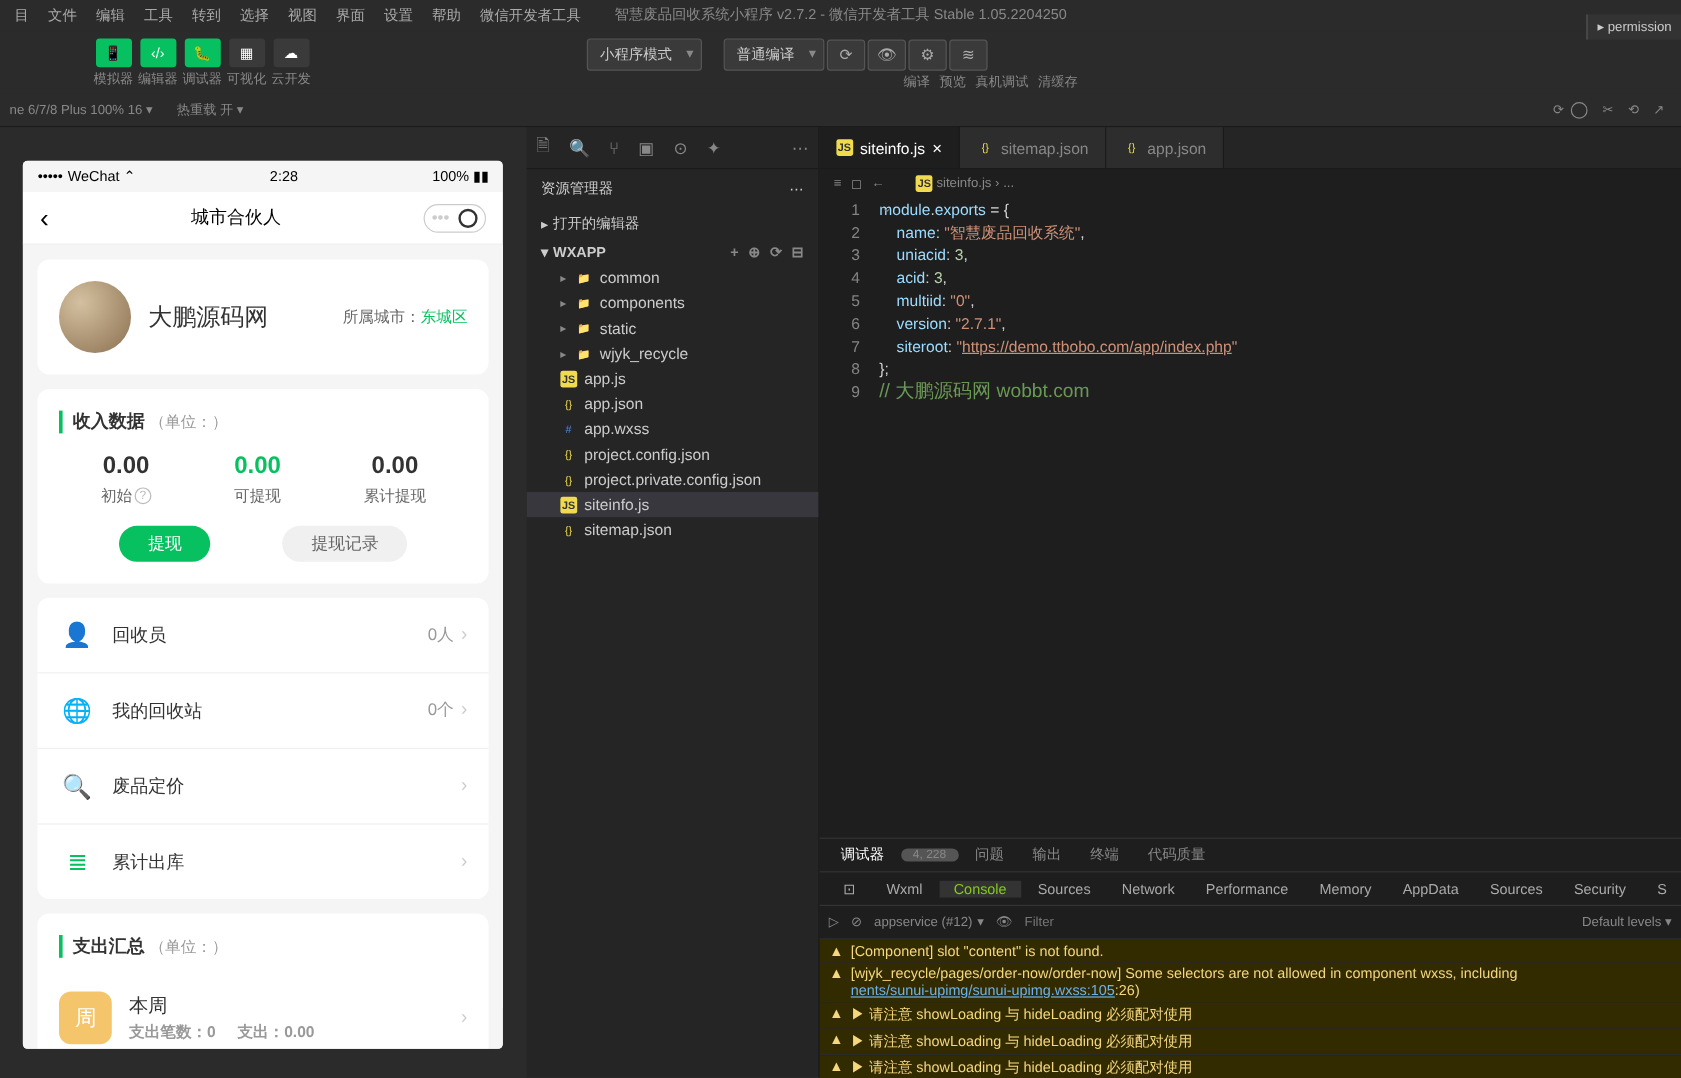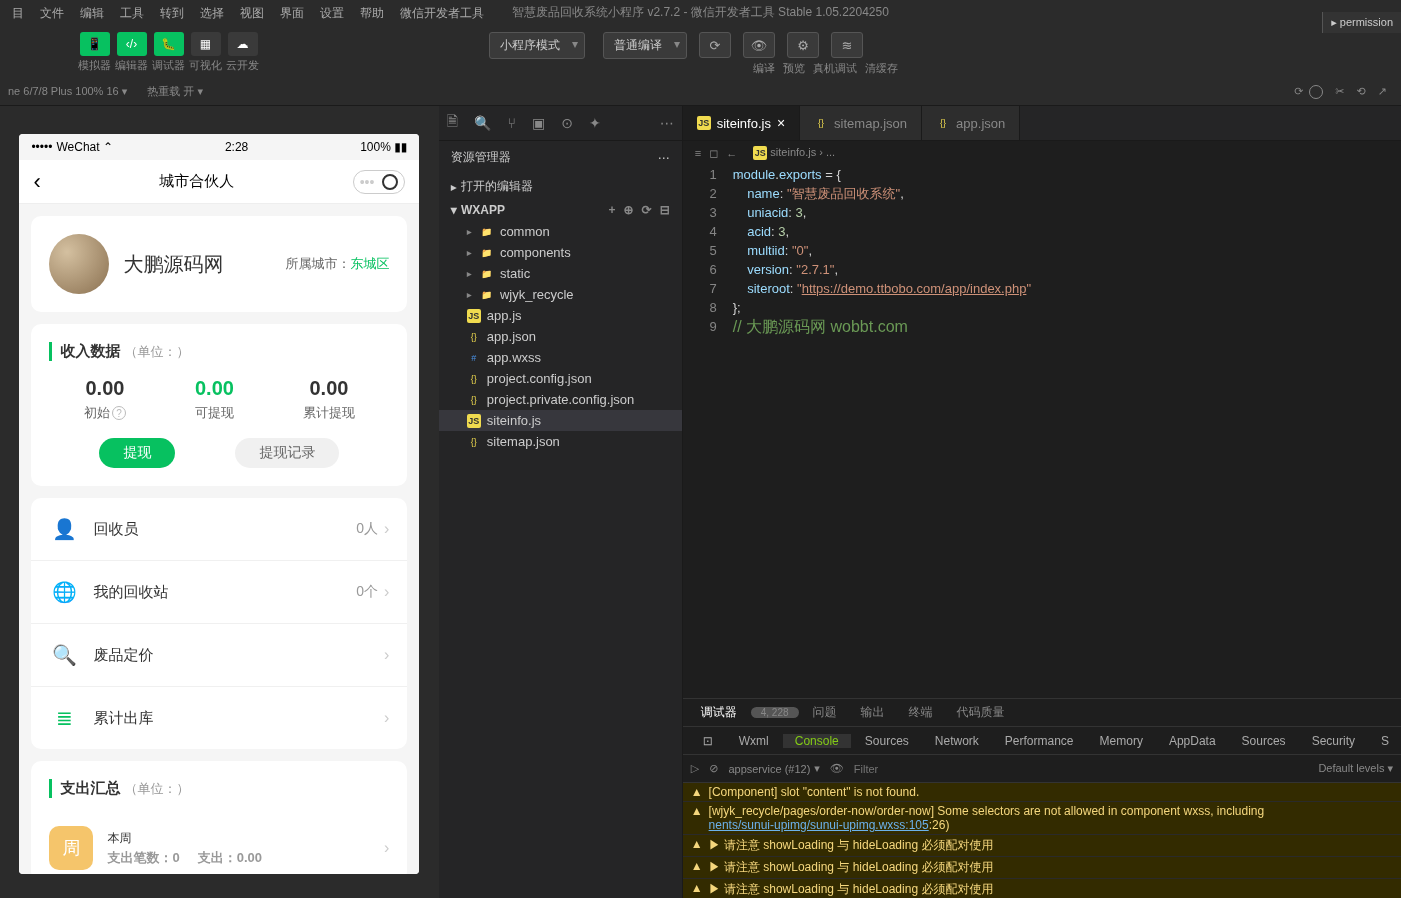--- a/index.html
+++ b/index.html
@@ -70,21 +70,21 @@
 .menu-item .label { flex: 1; font-size: 15px; color: #333; }
 .menu-item .value { font-size: 14px; color: #999; margin-right: 6px; }
 .menu-item .chevron { color: #ccc; font-size: 16px; }
 
 .expense-card { background: #fff; border-radius: 10px; padding: 18px 0 0 0; }
 .expense-card .card-title { margin-left: 18px; }
 .expense-item { display: flex; align-items: center; padding: 12px 18px; }
 .week-badge { width: 44px; height: 44px; border-radius: 10px; display: flex; align-items: center; justify-content: center; font-size: 18px; color: #fff; margin-right: 14px; }
 .week-badge.orange { background: #f5c56b; }
 .expense-info { flex: 1; }
-.expense-info .t { font-size: 12px; color: #333; }
+.expense-info .t { font-size: 16px; color: #333; }
 .expense-info .s { font-size: 13px; color: #999; display: flex; gap: 18px; margin-top: 2px; font-weight: bold; }
 
 
 .explorer-panel { width: 250px; background: #252526; border-right: 1px solid #1a1a1a; display: flex; flex-direction: column; }
 .explorer-topbar { height: 35px; display: flex; align-items: center; padding: 0 8px; gap: 16px; border-bottom: 1px solid #1a1a1a; color: #888; font-size: 14px; }
 .explorer-header { padding: 8px 12px; font-size: 12px; color: #ccc; display: flex; justify-content: space-between; align-items: center; }
 .explorer-section { padding: 4px 12px; font-size: 12px; color: #ccc; cursor: pointer; display: flex; align-items: center; gap: 4px; }
 .explorer-section.bold { font-weight: 600; }
 .section-icons { margin-left: auto; display: flex; gap: 8px; color: #888; font-size: 12px; }
 .file-tree { font-size: 13px; color: #ccc; }
@@ -172,21 +172,21 @@
         <div class="tool-label">可视化</div>
       </div>
     <div class="tool-col">
         <div class="tool-btn gray">☁</div>
         <div class="tool-label">云开发</div>
       </div>
   </div>
   <div class="center-controls">
     <div class="dropdown">小程序模式</div>
     <div>
-      <div style="display:flex;gap:12px;align-items:flex-start">
+      <div style="display:flex;gap:2px;align-items:center">
         <div class="dropdown">普通编译</div>
         <div class="icon-btn">⟳</div>
         <div class="icon-btn">👁</div>
         <div class="icon-btn">⚙</div>
         <div class="icon-btn">≋</div>
       </div>
       <div class="icon-labels" style="margin-left:150px">
         <span>编译</span>
         <span>预览</span>
         <span>真机调试</span>
@@ -385,21 +385,21 @@
         </div>
       <div class="editor-tab">
           <span class="file-icon json">{}</span>
           <span>app.json</span>
         </div>
     </div>
     <div class="breadcrumb-bar">
       <span>≡</span>
       <span>◻</span>
       <span>←</span>
-      <span style="margin-left:8px"><span class="file-icon js">JS</span> <span>siteinfo.js › ...</span></span>
+      <span style="margin-left:18px"><span class="file-icon js">JS</span> <span>siteinfo.js › ...</span></span>
     </div>
     <div class="permission-btn">▸ <span>permission</span></div>
     <div class="code-area">
       <div class="gutter">
         <div>1</div>
           <div>2</div>
           <div>3</div>
           <div>4</div>
           <div>5</div>
           <div>6</div>

